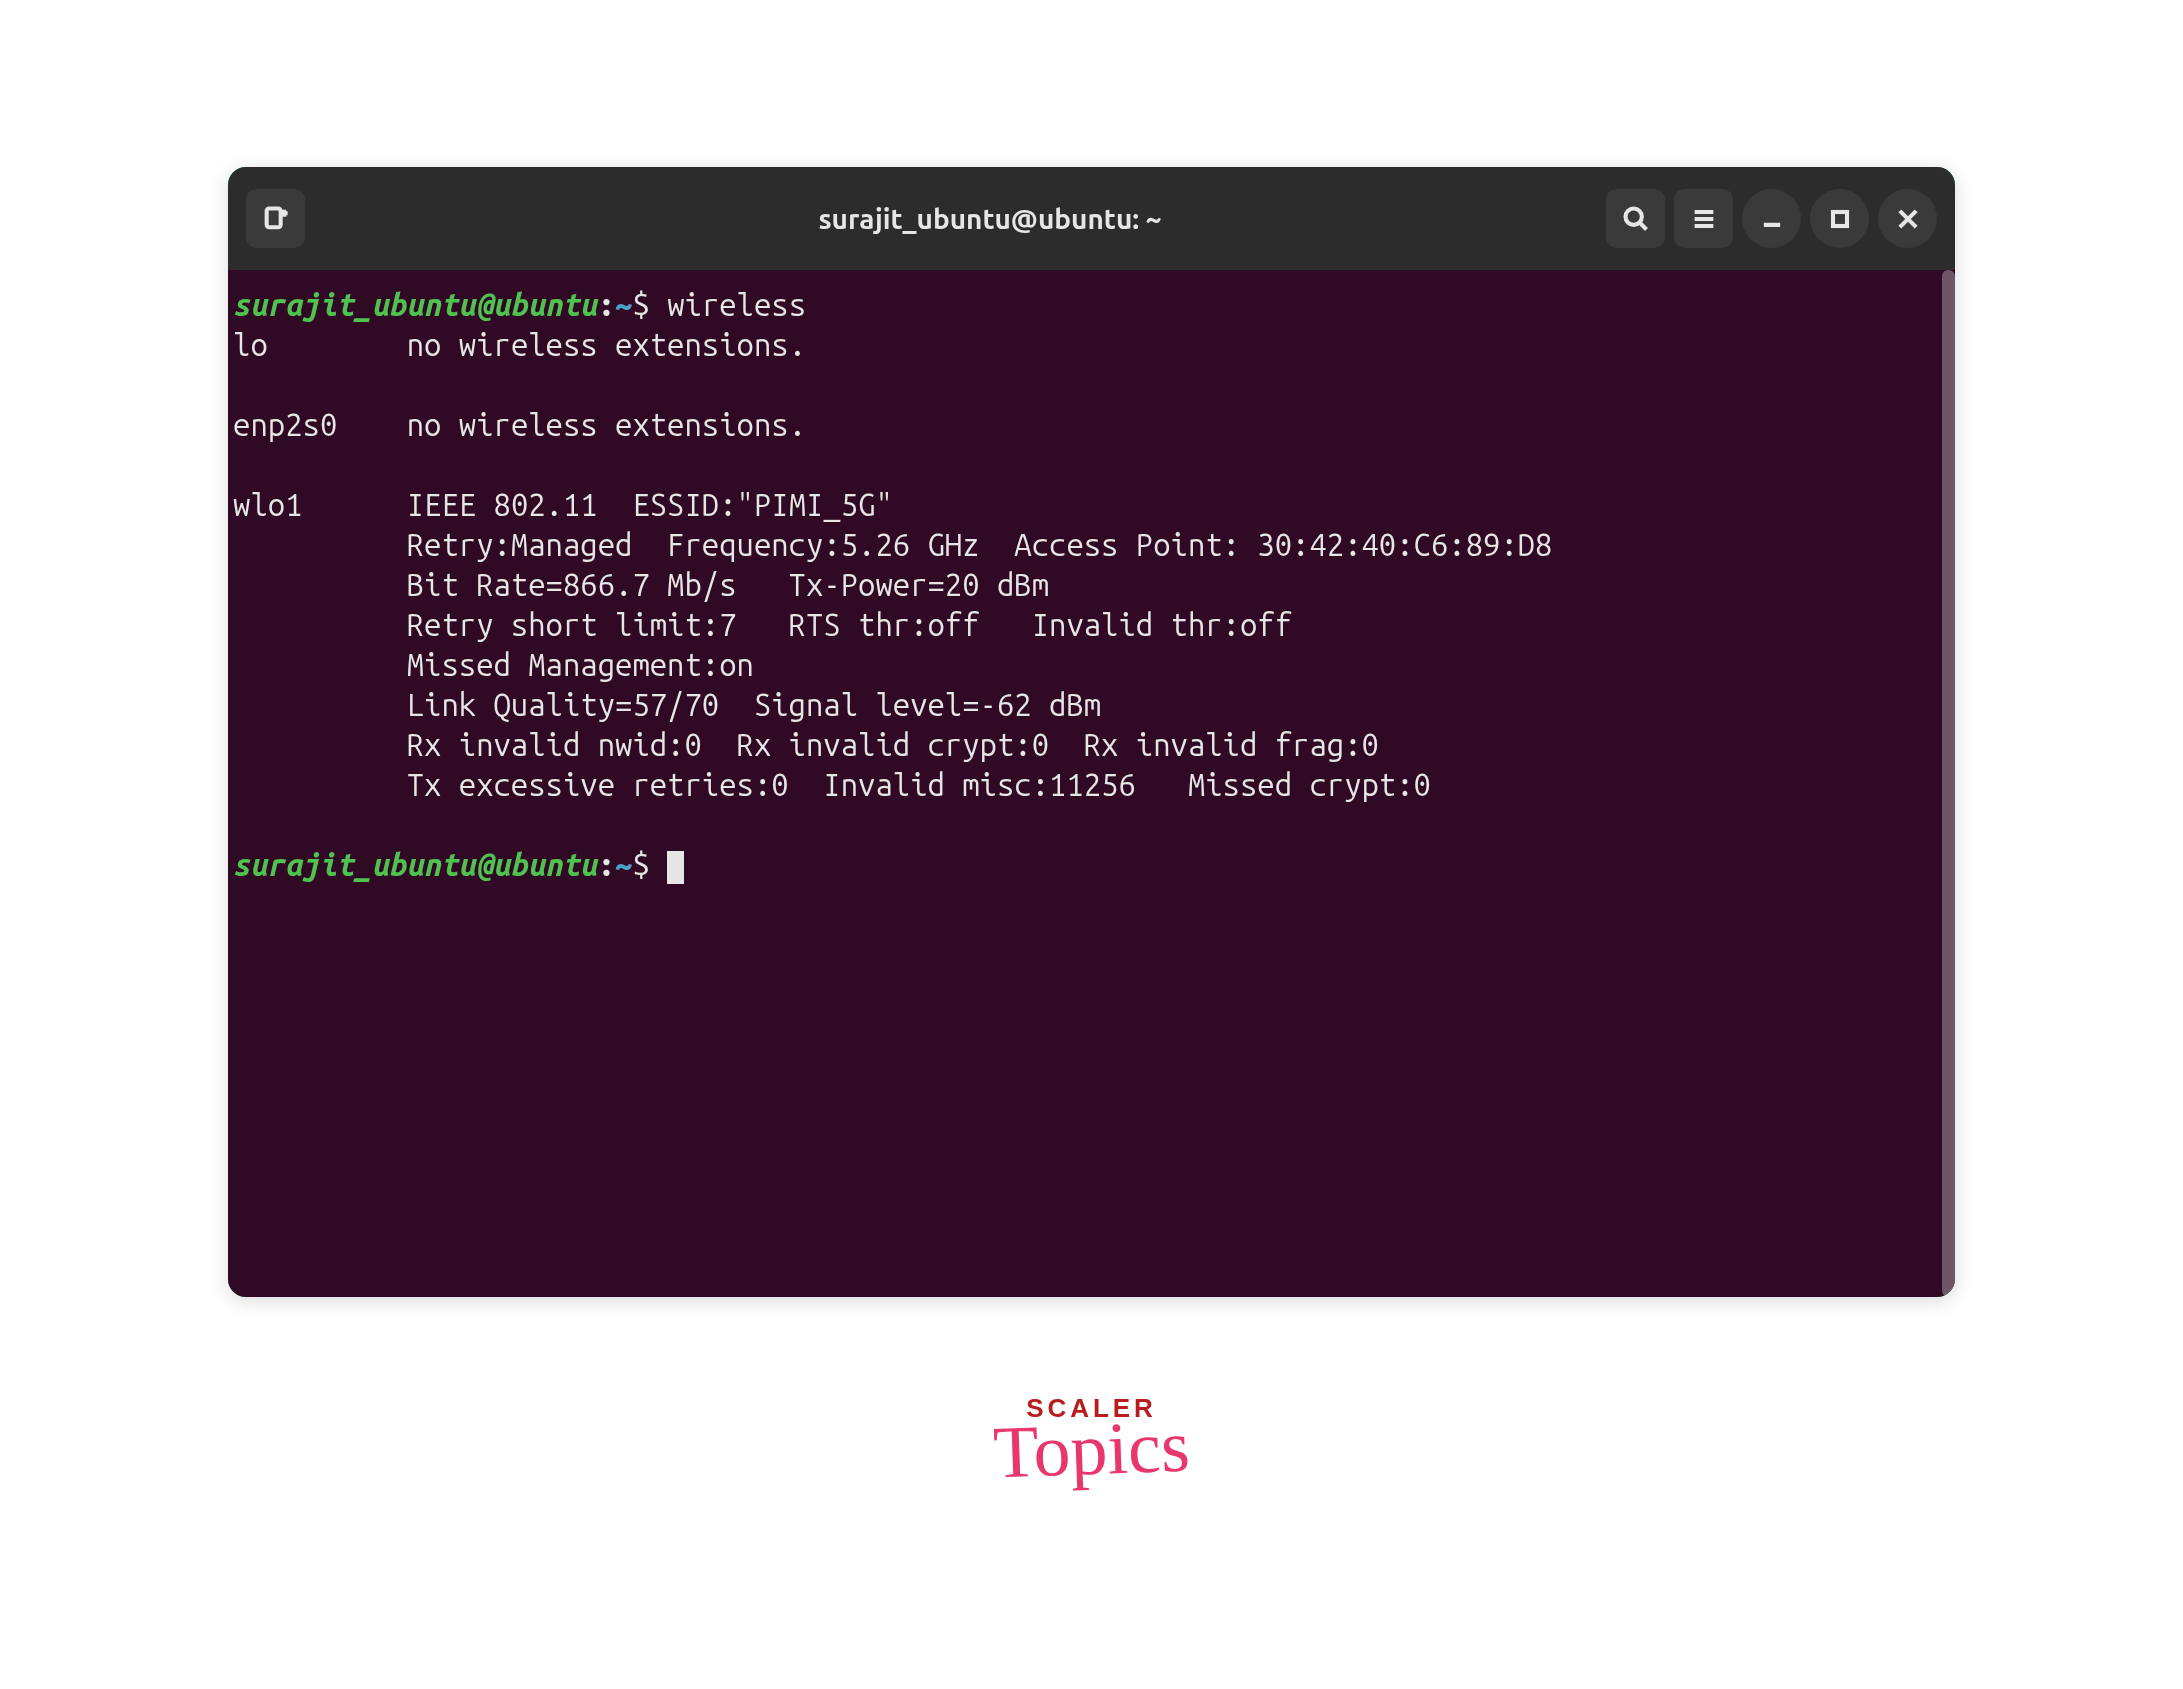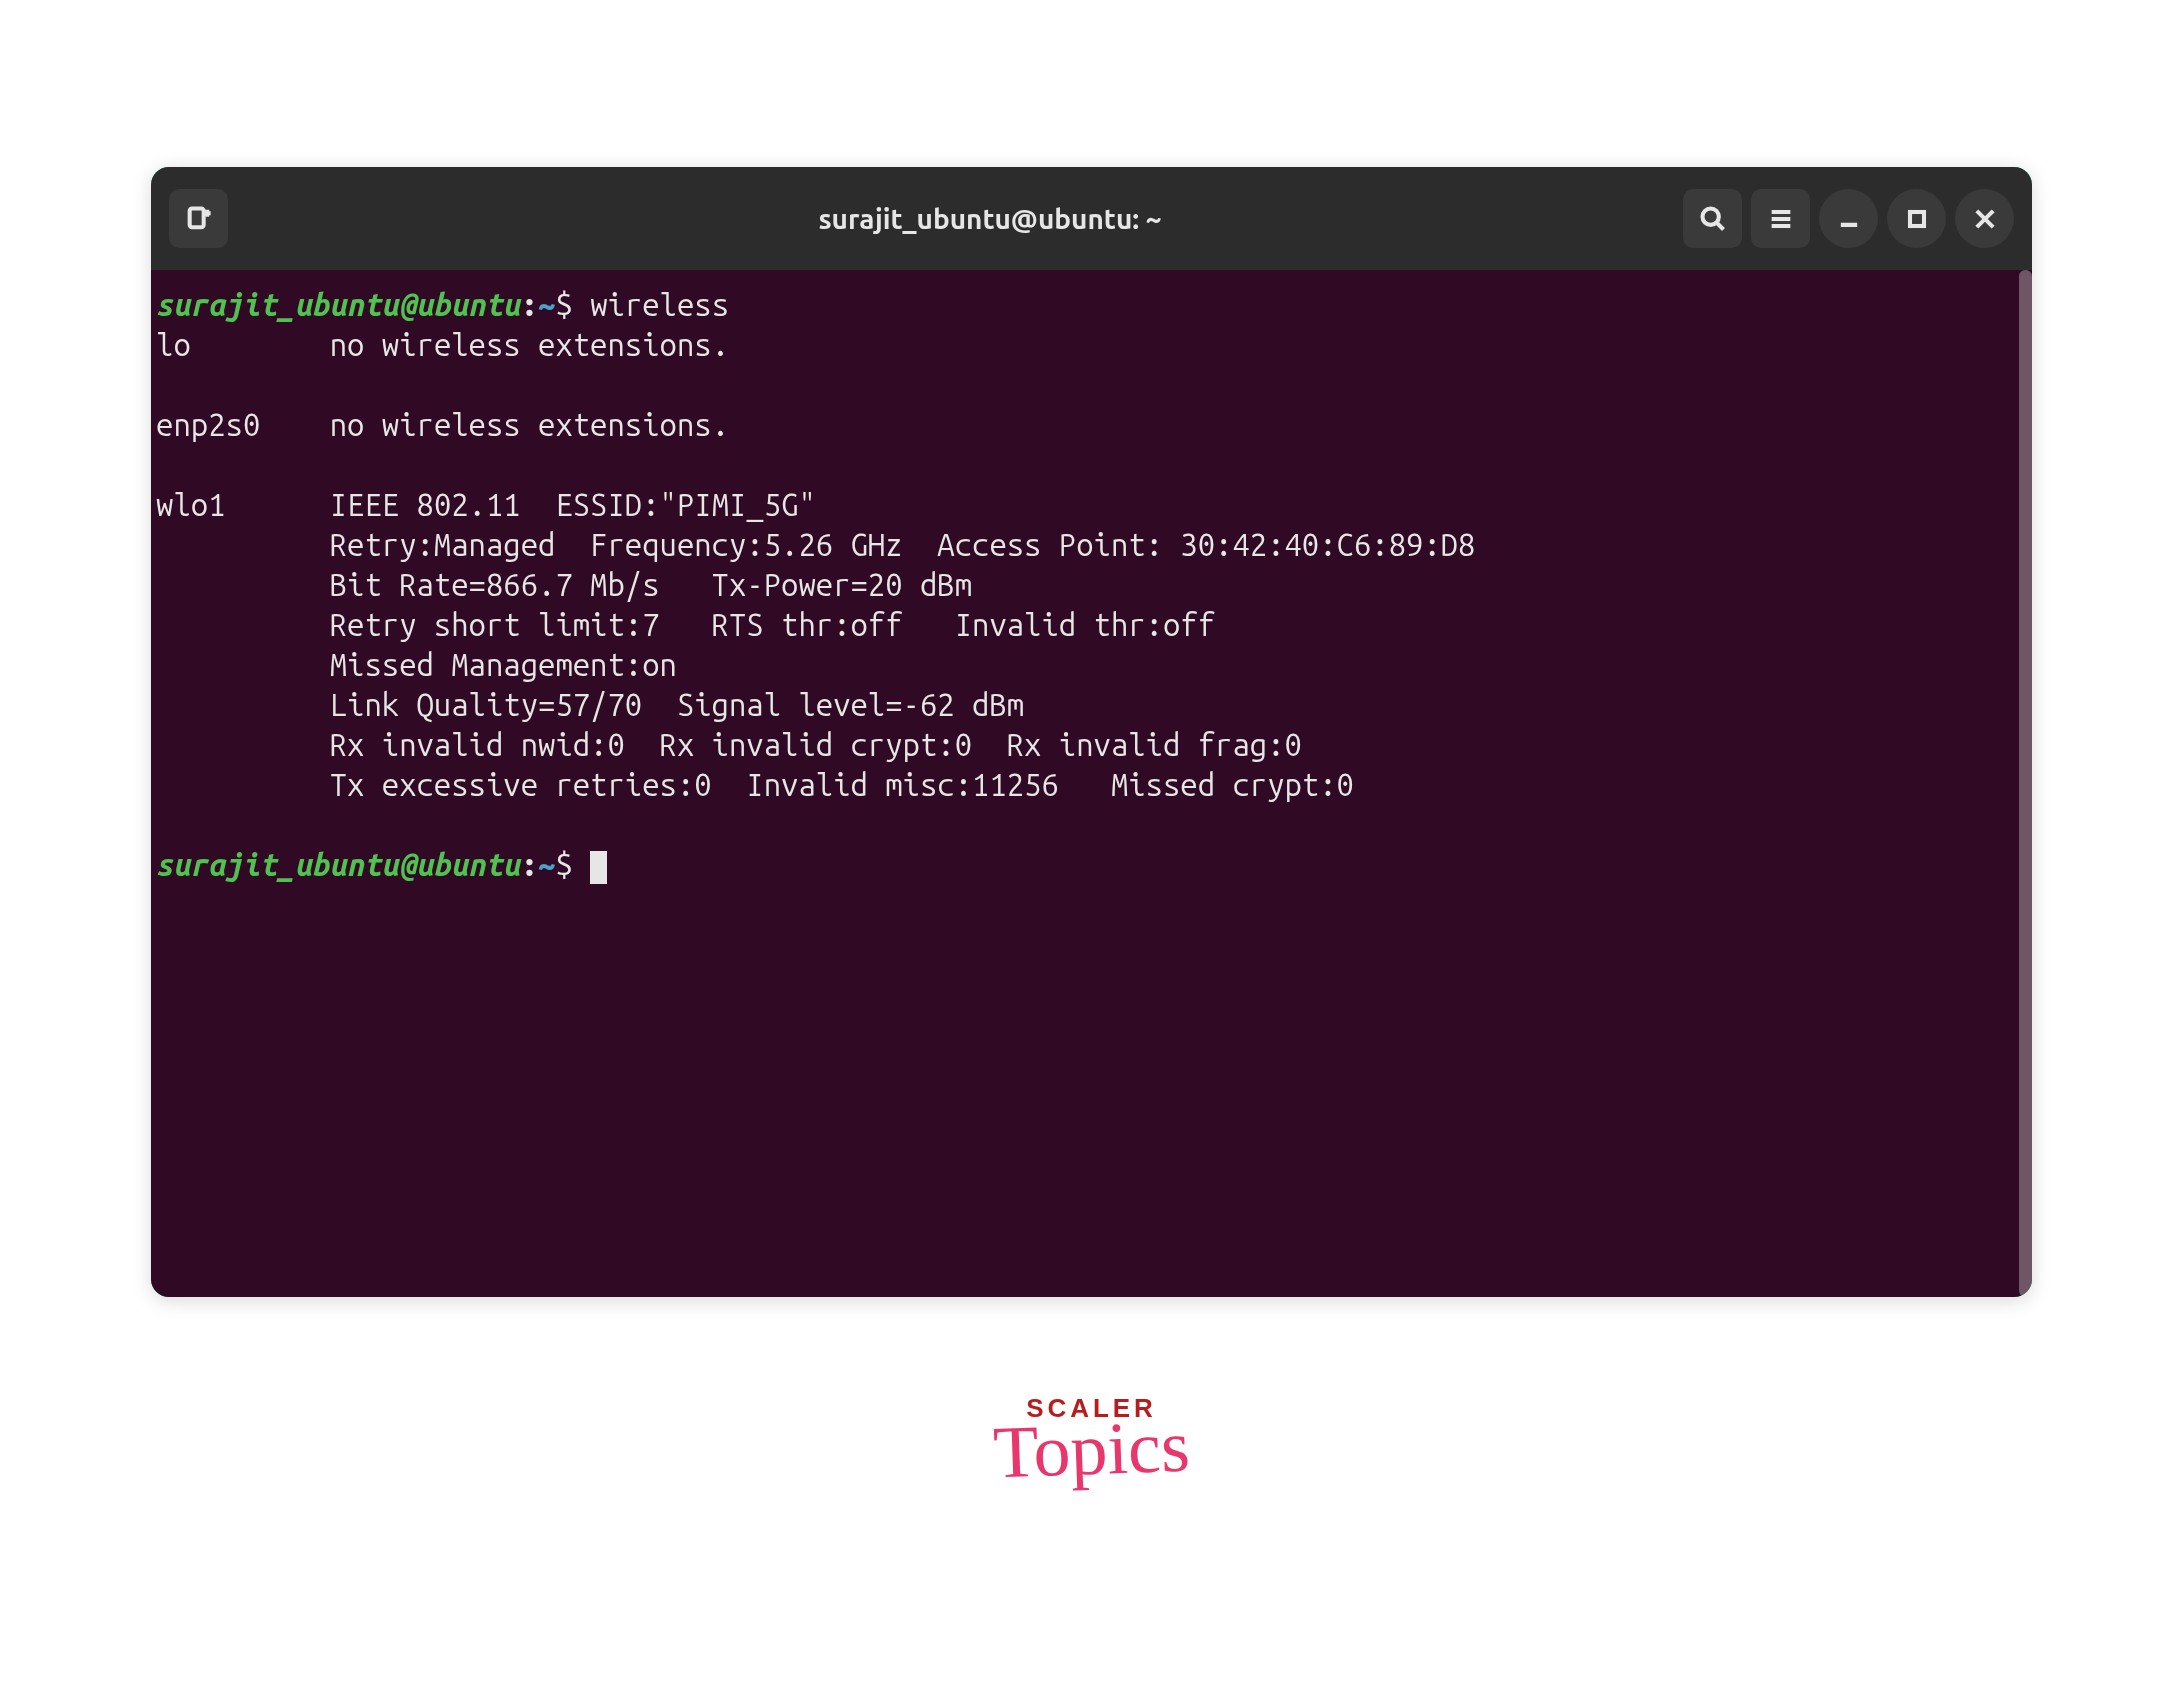--- a/index.html
+++ b/index.html
@@ -12,21 +12,21 @@
   .page {
     width: 2183px;
     height: 1689px;
     display: flex;
     flex-direction: column;
     align-items: center;
     justify-content: flex-start;
     padding-top: 167px;
   }
   .terminal-window {
-    width: 1881px;
+    width: 1727px;
     height: 1130px;
     background: #22c55e;
     border-radius: 18px;
     overflow: hidden;
     position: relative;
     box-shadow: 0 3.9px 19px rgba(0,0,0,0.15);
   }
   .titlebar {
     height: 103px;
     background: #2c2c2c;

